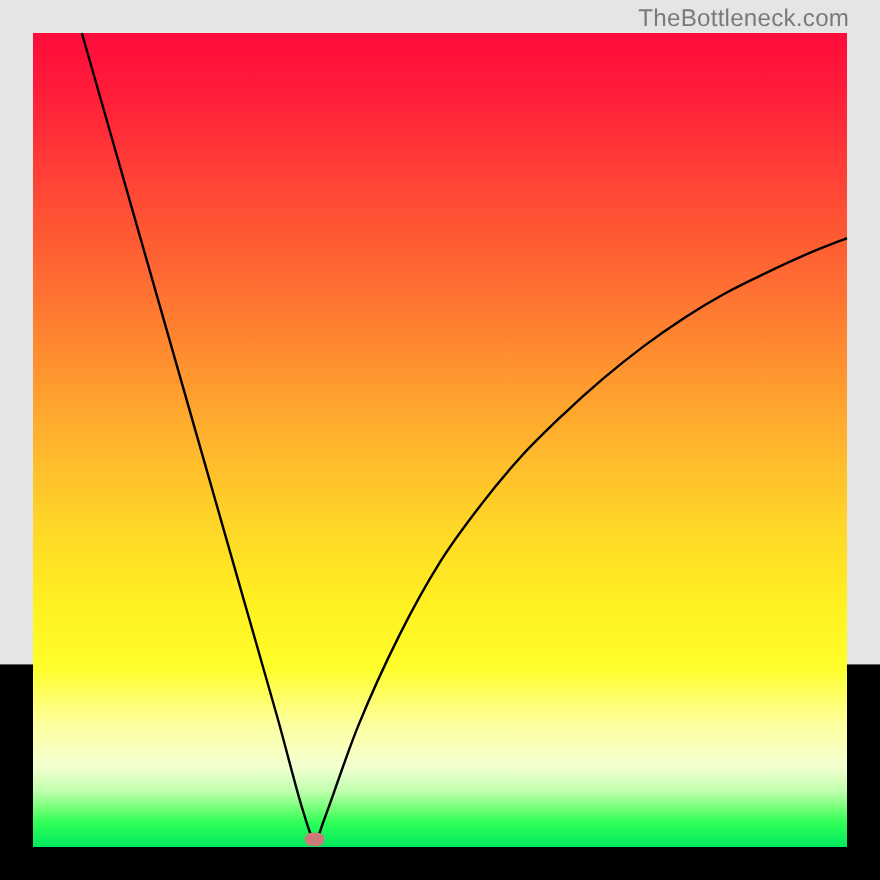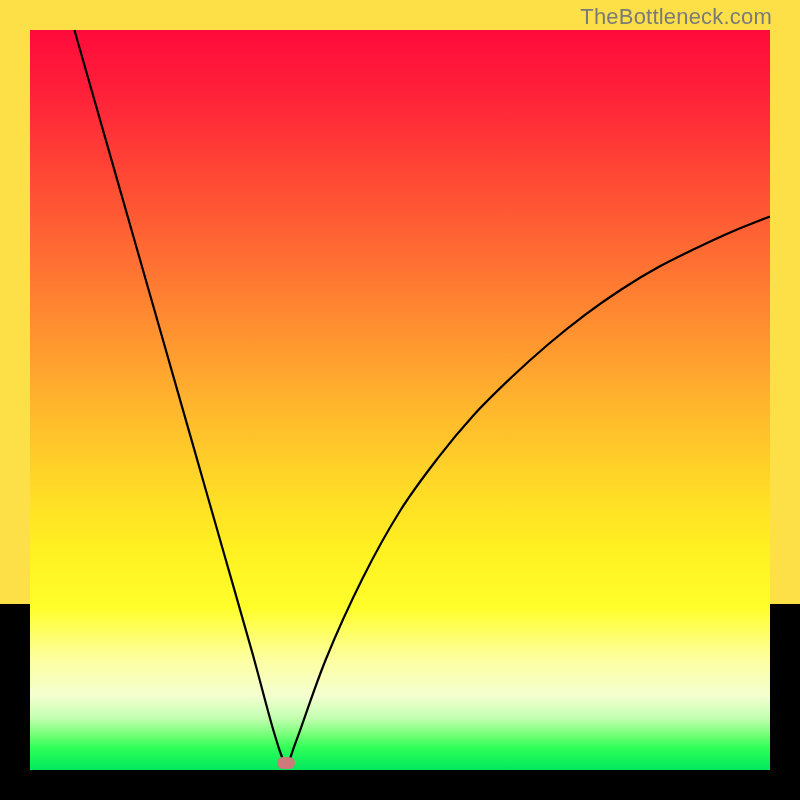--- a/index.html
+++ b/index.html
@@ -8,21 +8,21 @@
     width: 800px;
     height: 800px;
     background: #000;
     font-family: Arial, Helvetica, sans-serif;
     overflow: hidden;
   }
   .frame {
     position: relative;
     width: 800px;
     height: 604px;
-    background: #fde047;
+    background: #e5e5e5;
   }
   .plot {
     position: absolute;
     left: 30px;
     top: 30px;
     width: 740px;
     height: 740px;
     
     background: linear-gradient(
       to bottom,

